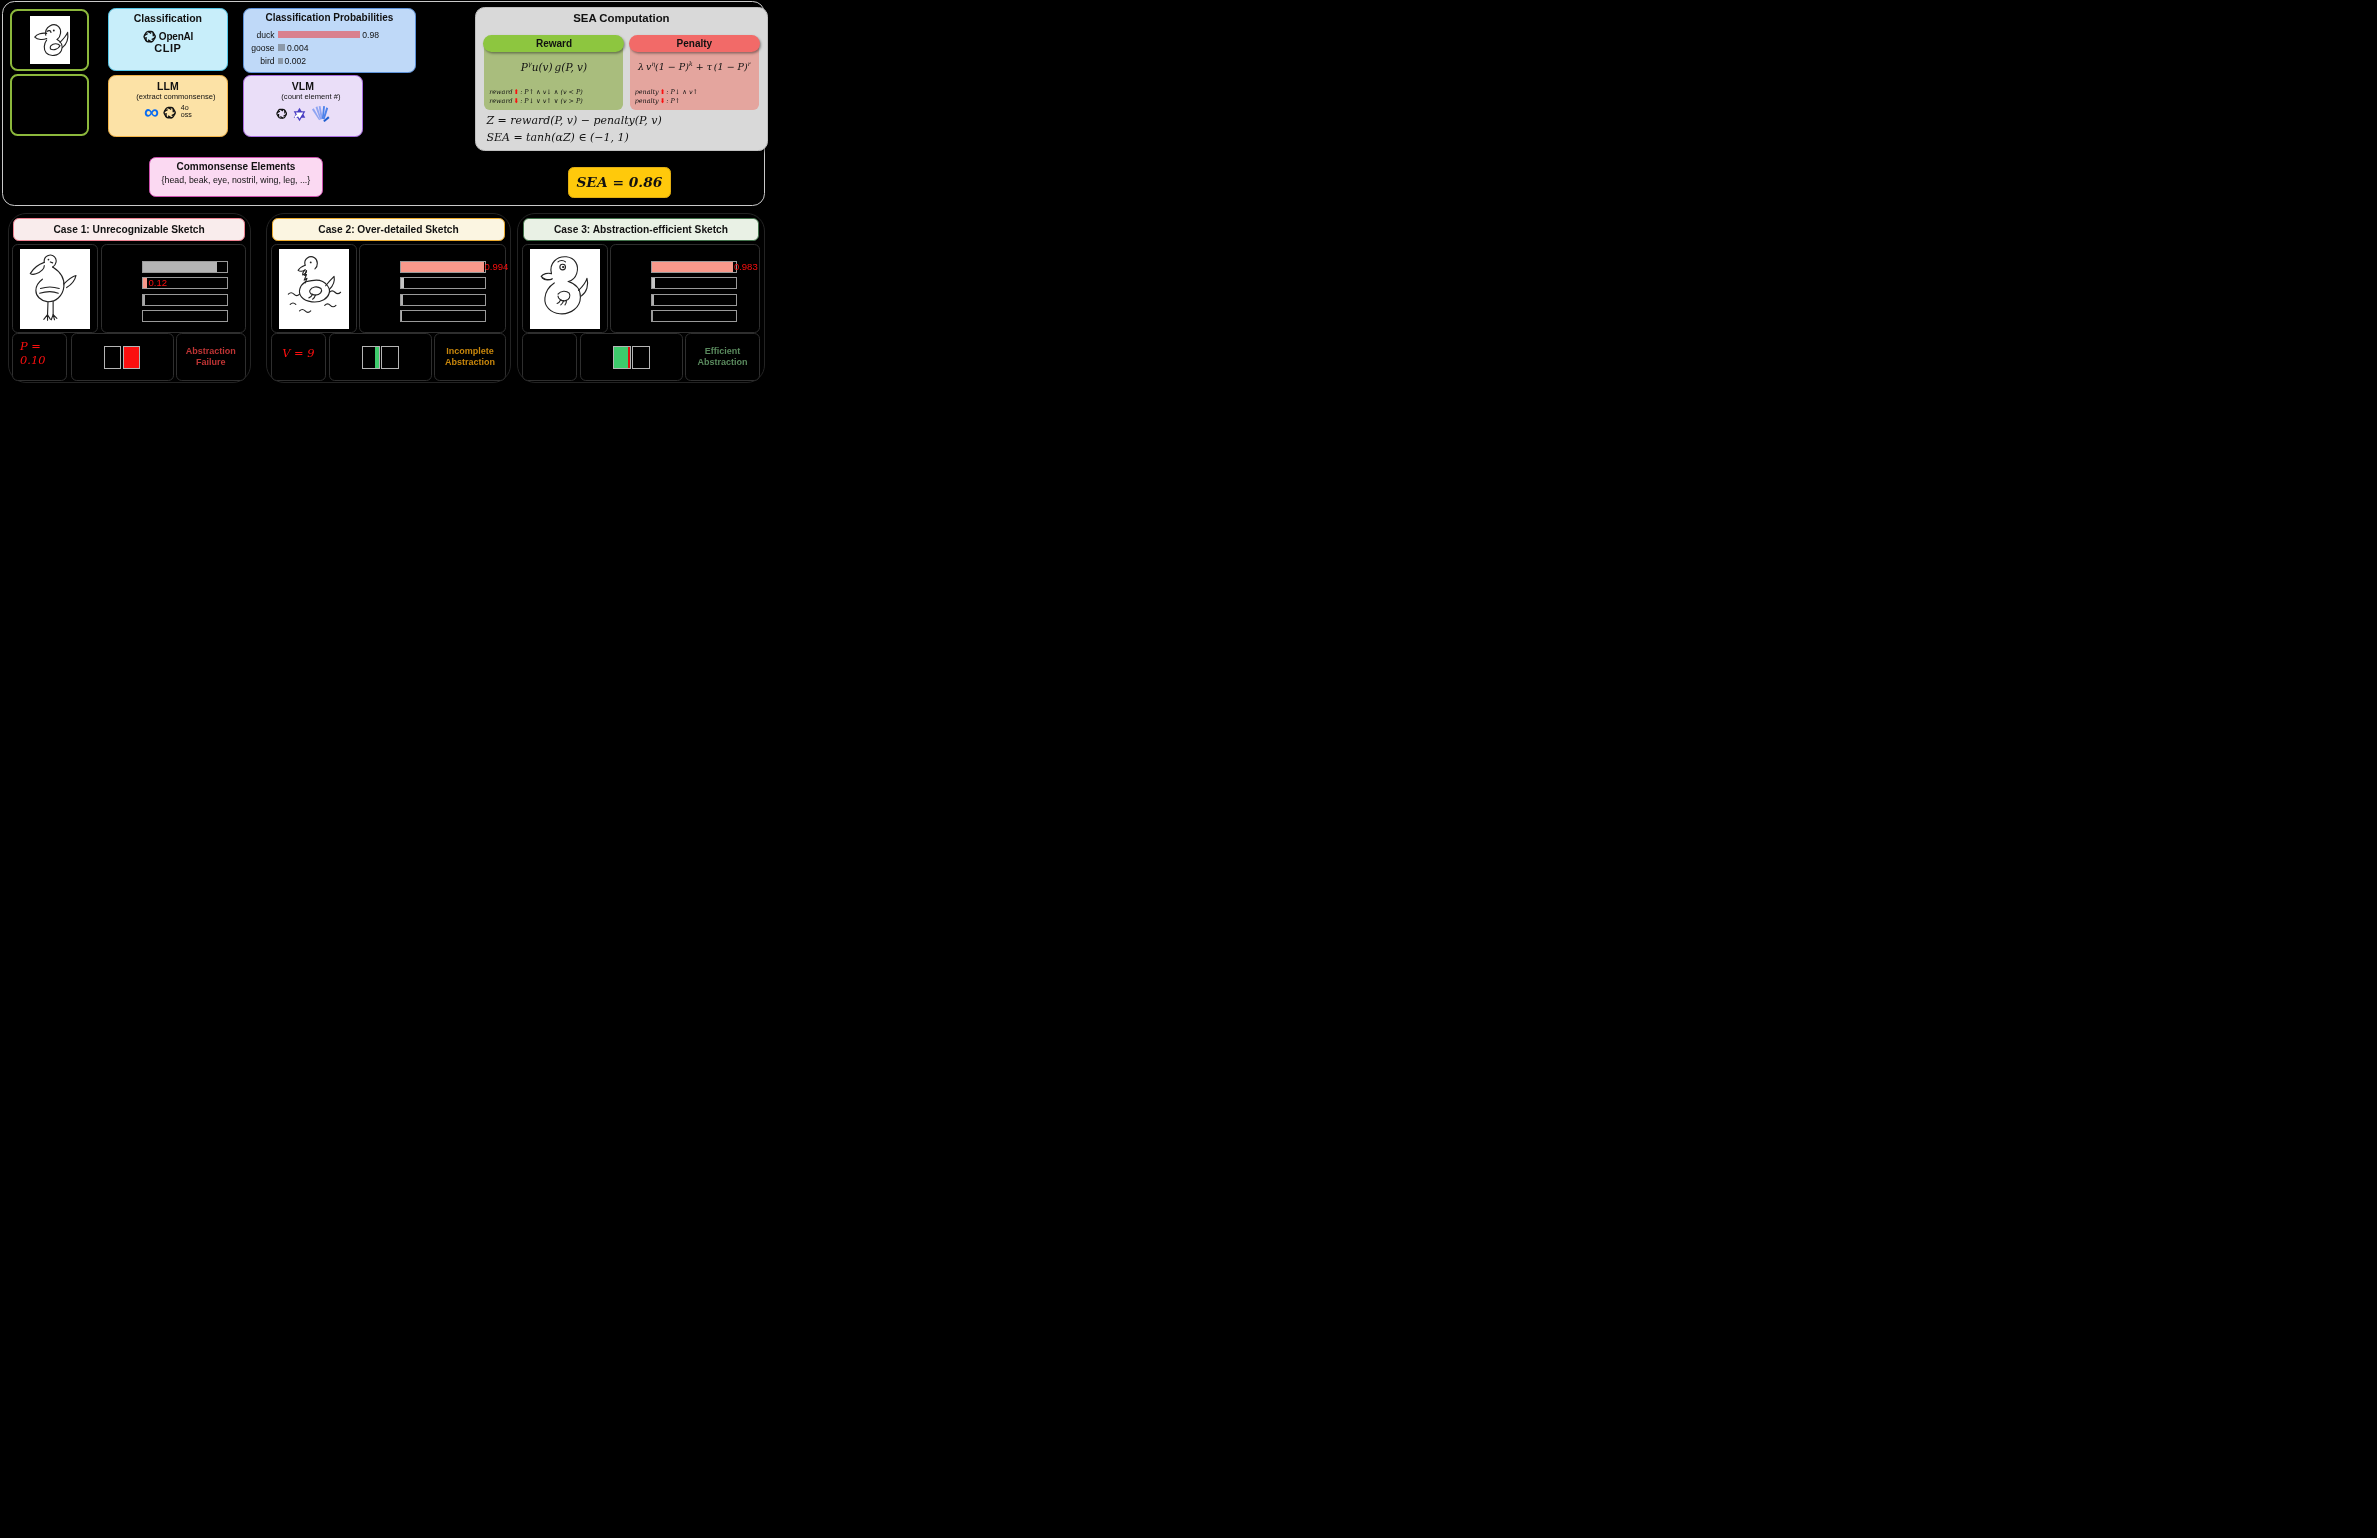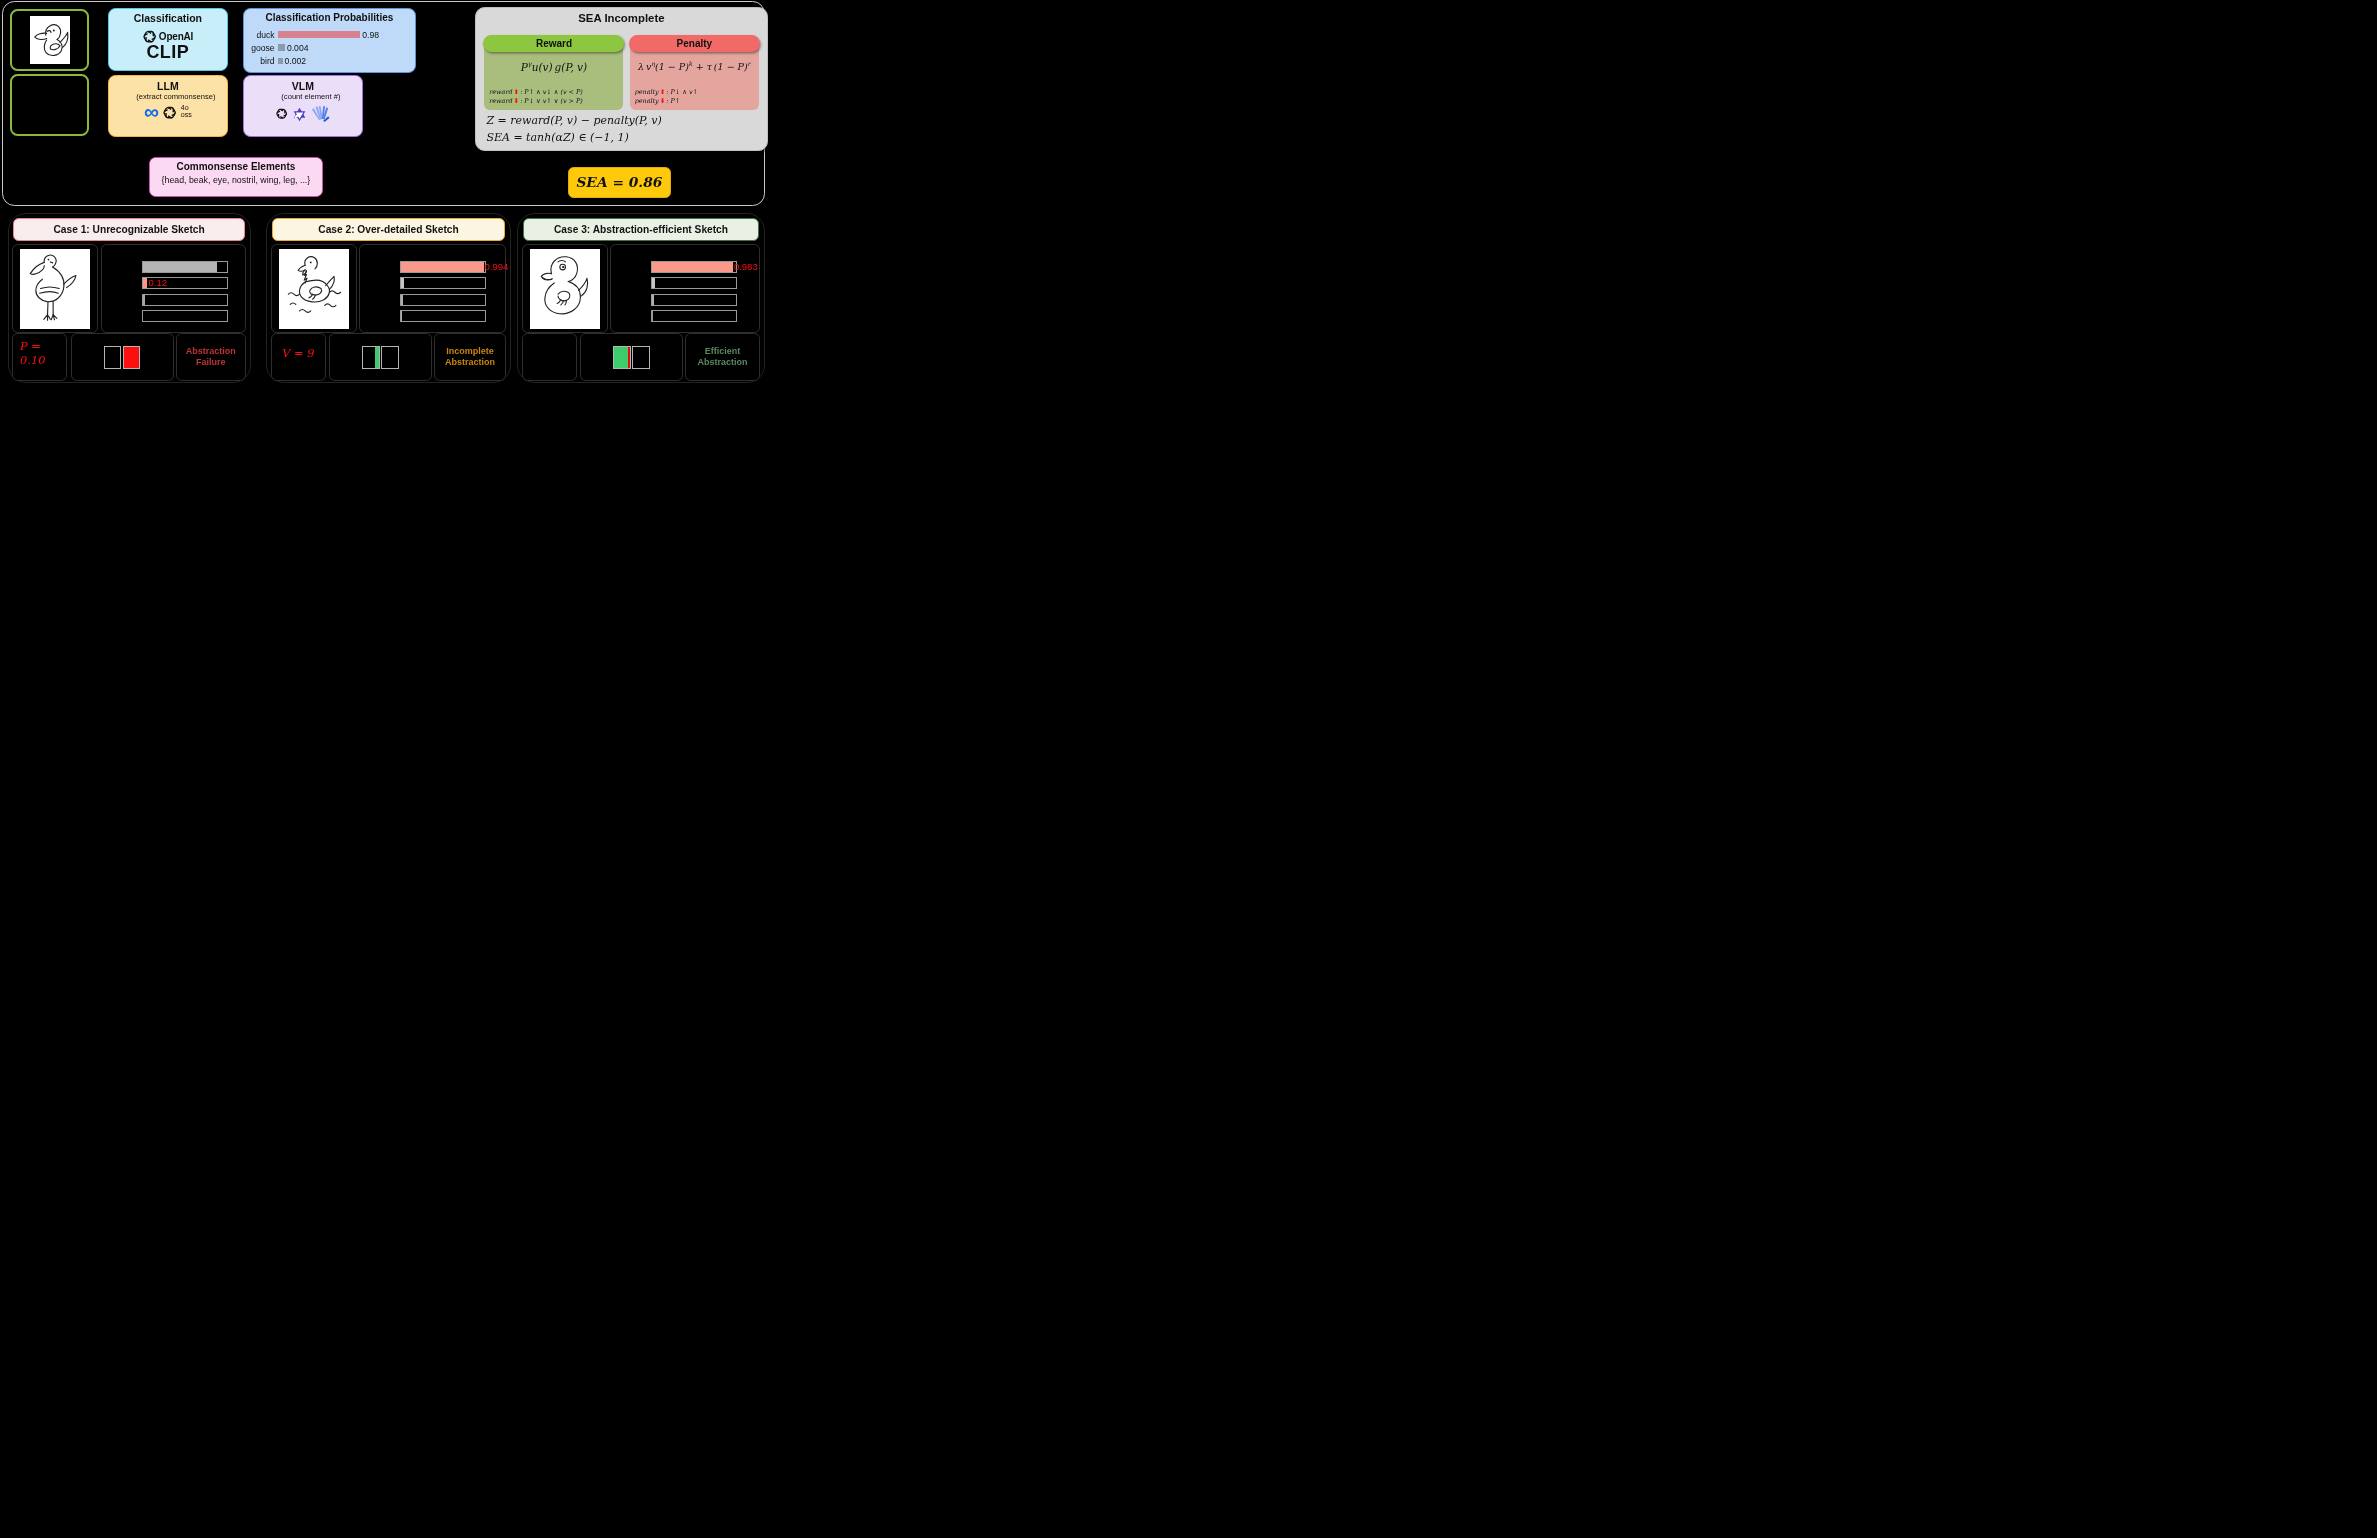--- a/index.html
+++ b/index.html
@@ -17,21 +17,21 @@
   .empty-input{left:7.6px;top:72px;width:75px;height:58px;}
   .white-img{background:#fff;display:flex;align-items:center;justify-content:center;}
   .sketch-svg{stroke:#222;stroke-width:2.4;fill:none;stroke-linecap:round;stroke-linejoin:round;}
   .card{border-radius:7.6px;text-align:center;box-shadow:1.4px 1.9px 2.9px rgba(0,0,0,.55);}
   .card-title{font-weight:bold;font-size:10.5px;margin-top:3.8px;}
   
   .classification{left:105px;top:5.7px;width:118px;height:61px;background:var(--classification-bg);
     border:1.9px solid var(--classification-border);}
   .logo-row{display:flex;align-items:center;justify-content:center;gap:2.9px;margin-top:5.7px;}
   .openai-name{font-size:10px;font-weight:600;letter-spacing:-0.2px;}
-  .clip-word{font-size:18px;font-weight:800;letter-spacing:0.5px;margin-top:-1px;}
+  .clip-word{font-size:11px;font-weight:800;letter-spacing:0.5px;margin-top:-1px;}
   .knot{width:13.3px;height:13.3px;}
   .knot.small{width:11.4px;height:11.4px;}
   
   .probs{left:240px;top:5.7px;width:171px;height:63px;background:var(--probs-bg);
     border:1.9px solid var(--probs-border);}
   .probs .card-title{font-size:10px;margin-top:2.9px;}
   .prow{position:absolute;left:5.7px;display:flex;align-items:center;}
   .plabel{width:25px;text-align:right;font-size:8.6px;margin-right:3.8px;}
   .pbar{display:inline-block;}
   .pbar.r0{height:7.1px;}.pbar.r1{height:6.7px;}.pbar.r2{height:5.7px;}
@@ -207,21 +207,21 @@
         <path d="M20 33 L10 5 L14 3 L23 31 Z" fill="#8ea4f2"></path>
         <path d="M22 32 L17 3 L21 2 L26 30 Z" fill="#8ea4f2"></path>
         <path d="M24 31 L27 2 L31 3 L28 30 Z" fill="#4d82ea"></path>
         <path d="M26 31 L34 5 L38 7 L30 32 Z" fill="#4d82ea"></path>
         <path d="M27 35 L38 25 L41 29 L30 38 Z" fill="#1d5ecf"></path>
       </svg>
     </div>
   </div>
 
   <div class="abs sea-box">
-    <div class="sea-title">SEA Incomplete</div>
+    <div class="sea-title">SEA Computation</div>
 
     <div class="sea-col reward">
       <div class="sea-pill g">Reward</div>
       <div class="sea-body g">
         <div class="formula">P<sup>γ</sup>u(v) g(P, v)</div>
         <div class="conds">
           <div class="cond">
             <span>reward</span><span class="cond-arrow">⬆</span><span>: P↑ ∧ v↓ ∧ (v &lt; P)</span>
           </div>
           <div class="cond">

